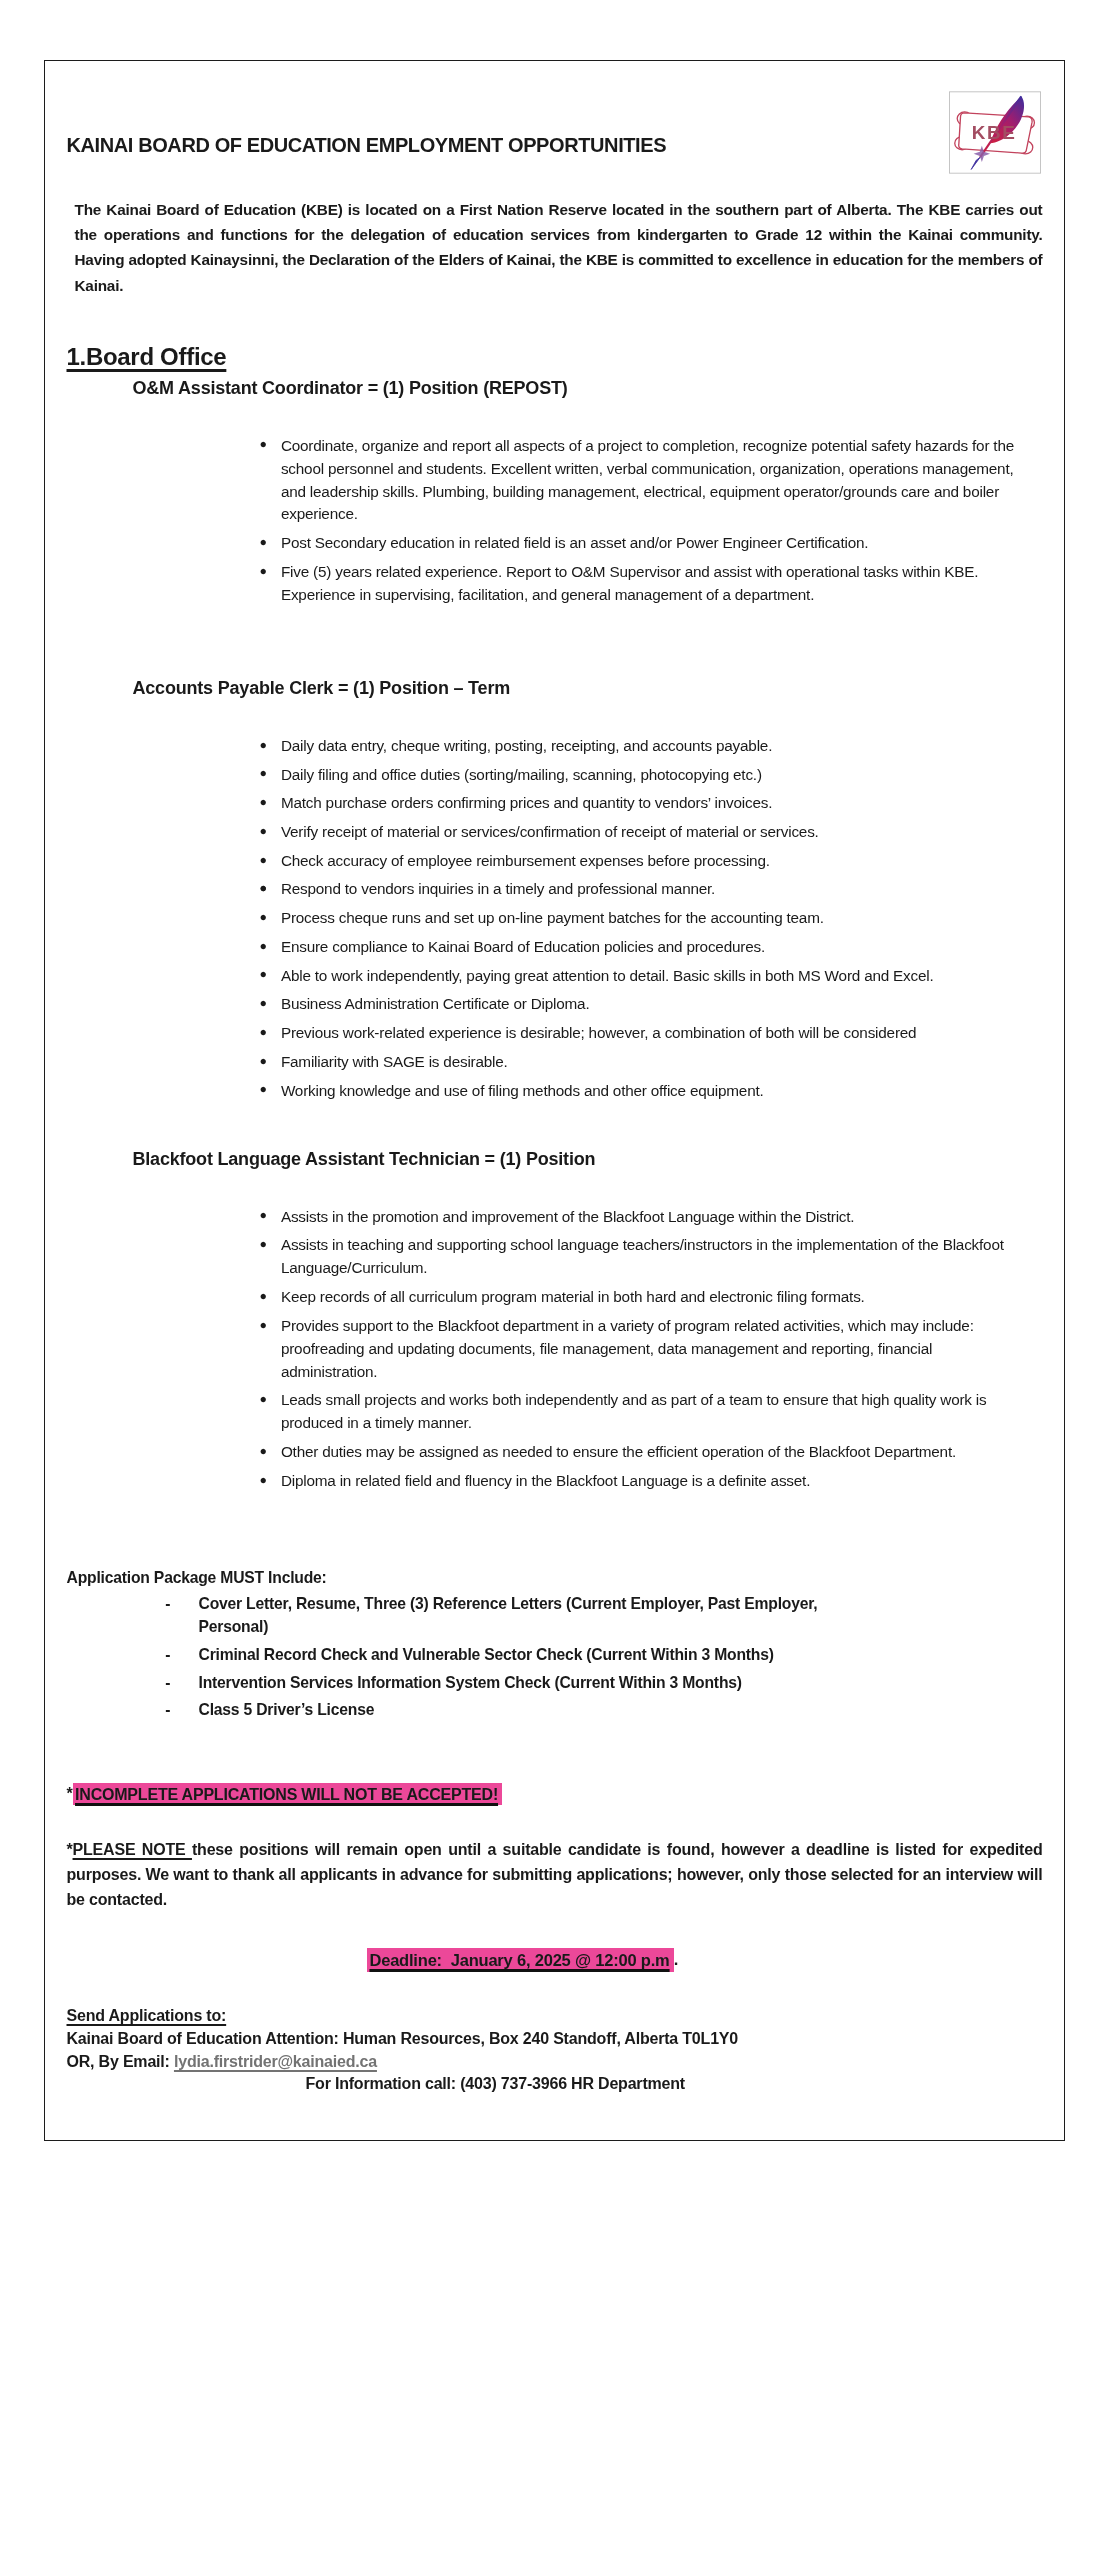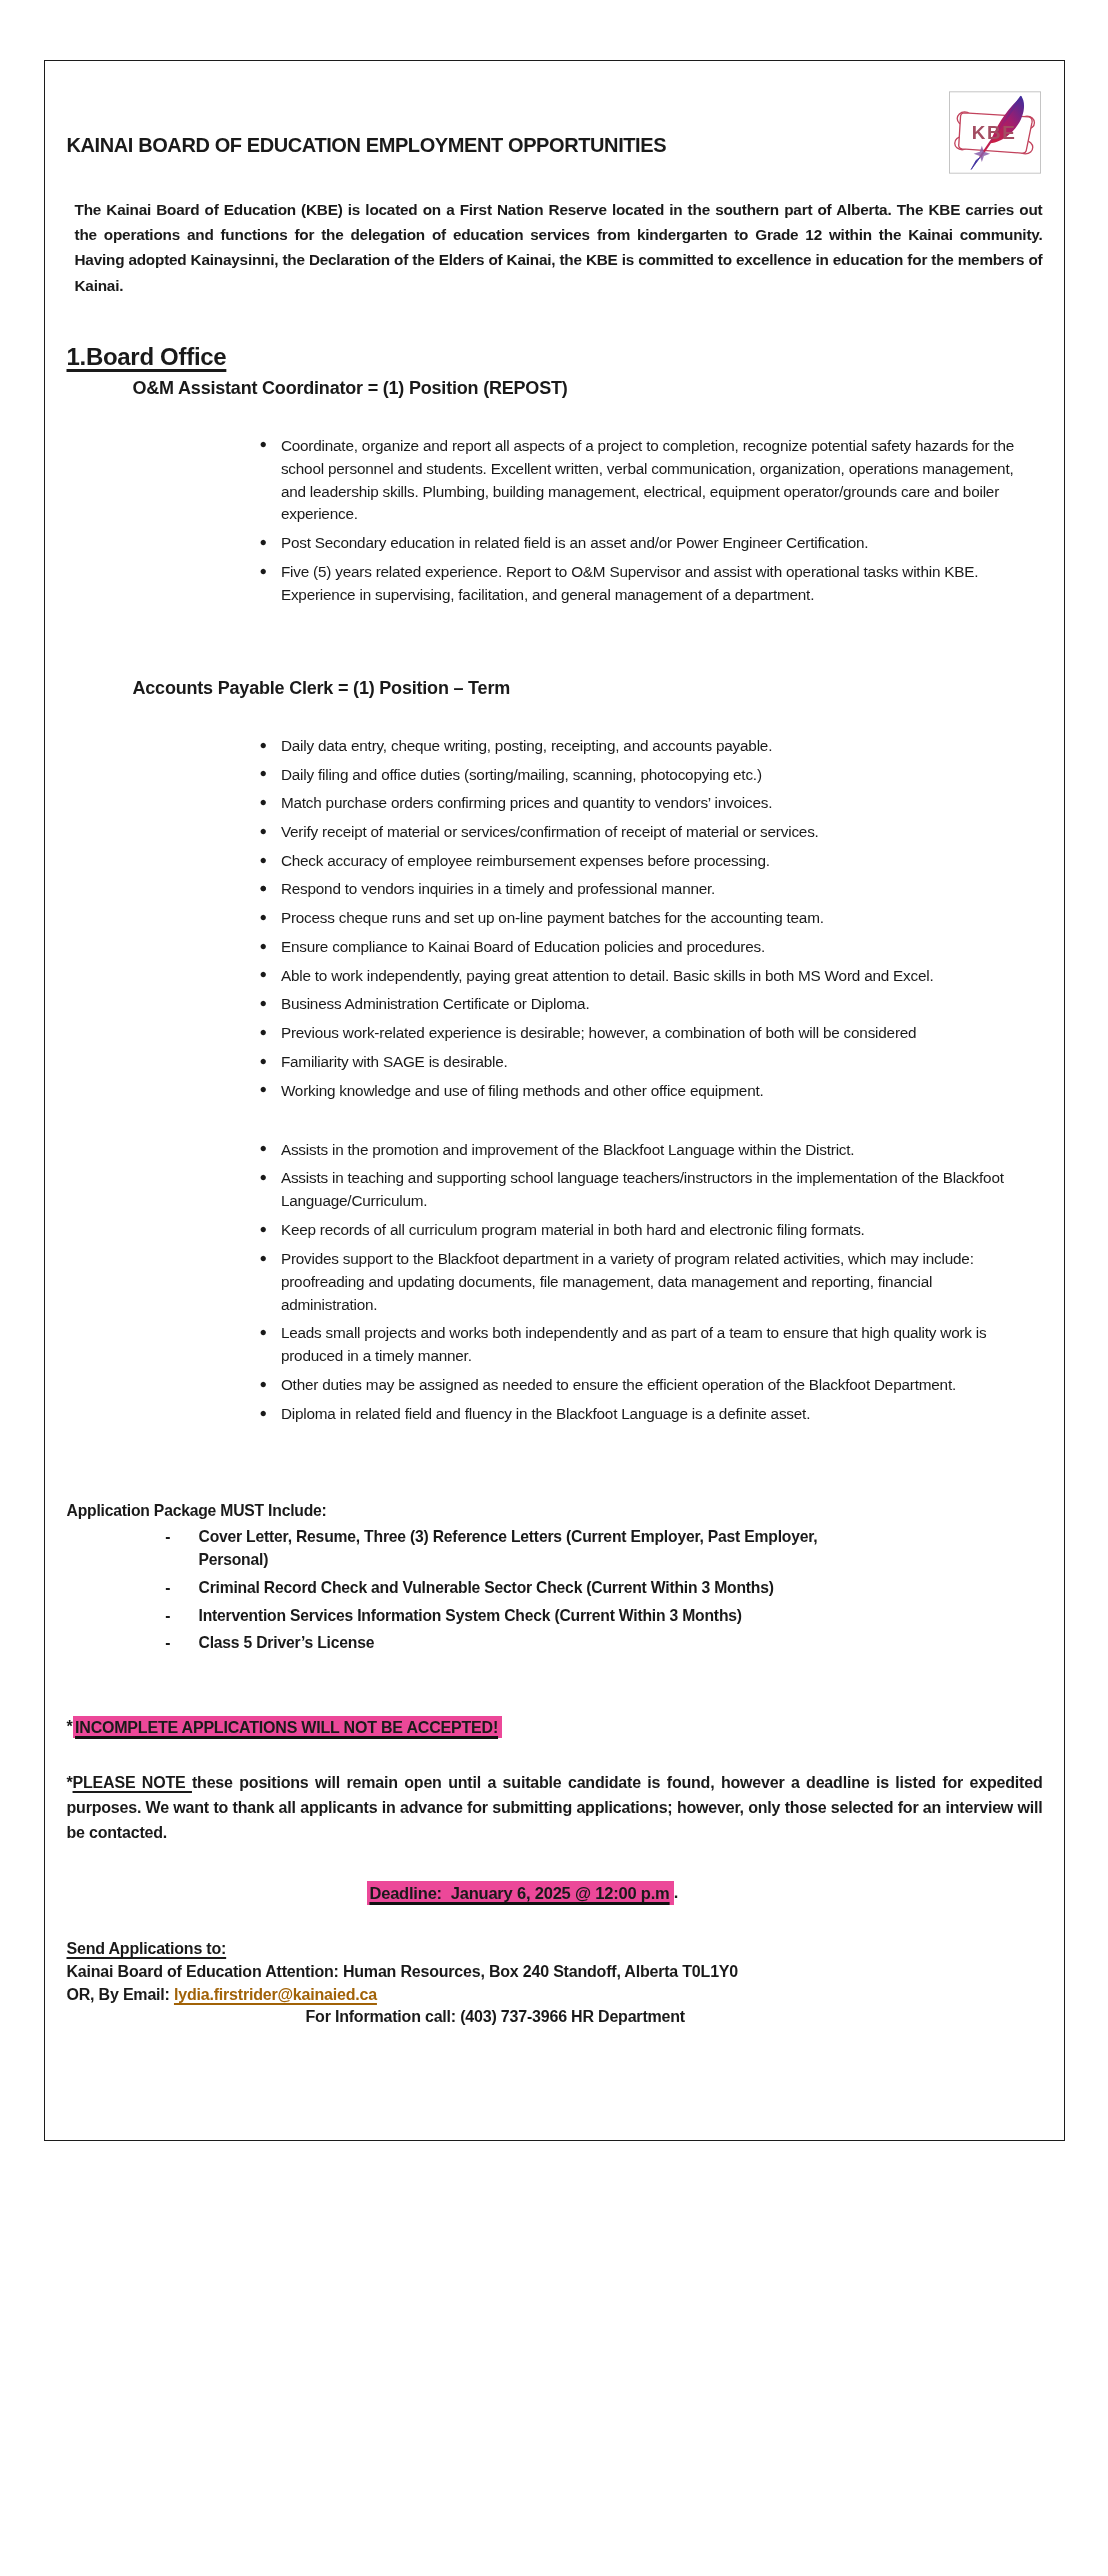--- a/index.html
+++ b/index.html
@@ -73,21 +73,21 @@
   p.sendh{
     margin:38px 0 0 0;font-size:16px;font-weight:bold;
     letter-spacing:-0.2px;
   }
   p.sendh span{
     text-decoration:underline;text-decoration-thickness:2.1px;text-underline-offset:3.3px;
   }
   p.addr{margin:5px 0 0 0;font-size:16px;font-weight:bold;letter-spacing:-0.2px;}
   p.emailline{margin:5px 0 0 0;font-size:16px;font-weight:bold;letter-spacing:-0.2px;}
   a.email{
-    color:#a16207;text-decoration:underline;text-decoration-thickness:1.7px;
+    color:#737373;text-decoration:underline;text-decoration-thickness:1.7px;
     text-underline-offset:3.3px;cursor:pointer;
   }
   p.info{margin:3.3px 0 0 239px;font-size:16px;font-weight:bold;letter-spacing:-0.2px;}
 </style>
 </head>
 <body>
 
 <div class="doc">
 
   <div class="logo">
@@ -158,20 +158,21 @@
 
       <li><span class="mark">●</span><span>Business Administration Certificate or Diploma.</span></li>
 
       <li><span class="mark">●</span><span>Previous work-related experience is desirable; however, a combination of both will be considered</span></li>
 
       <li><span class="mark">●</span><span>Familiarity with SAGE is desirable.</span></li>
 
       <li><span class="mark">●</span><span>Working knowledge and use of filing methods and other office equipment.</span></li>
     </ul>
 
+  <h3 class="job gap-md">Blackfoot Language Assistant Technician = (1) Position</h3>
   <ul class="bullets">
 
       <li><span class="mark">●</span><span>Assists in the promotion and improvement of the Blackfoot Language within the District.</span></li>
 
       <li><span class="mark">●</span><span>Assists in teaching and supporting school language teachers/instructors in the implementation of the Blackfoot Language/Curriculum.</span></li>
 
       <li><span class="mark">●</span><span>Keep records of all curriculum program material in both hard and electronic filing formats.</span></li>
 
       <li><span class="mark">●</span><span>Provides support to the Blackfoot department in a variety of program related activities, which may include: proofreading and updating documents, file management, data management and reporting, financial administration.</span></li>
 

